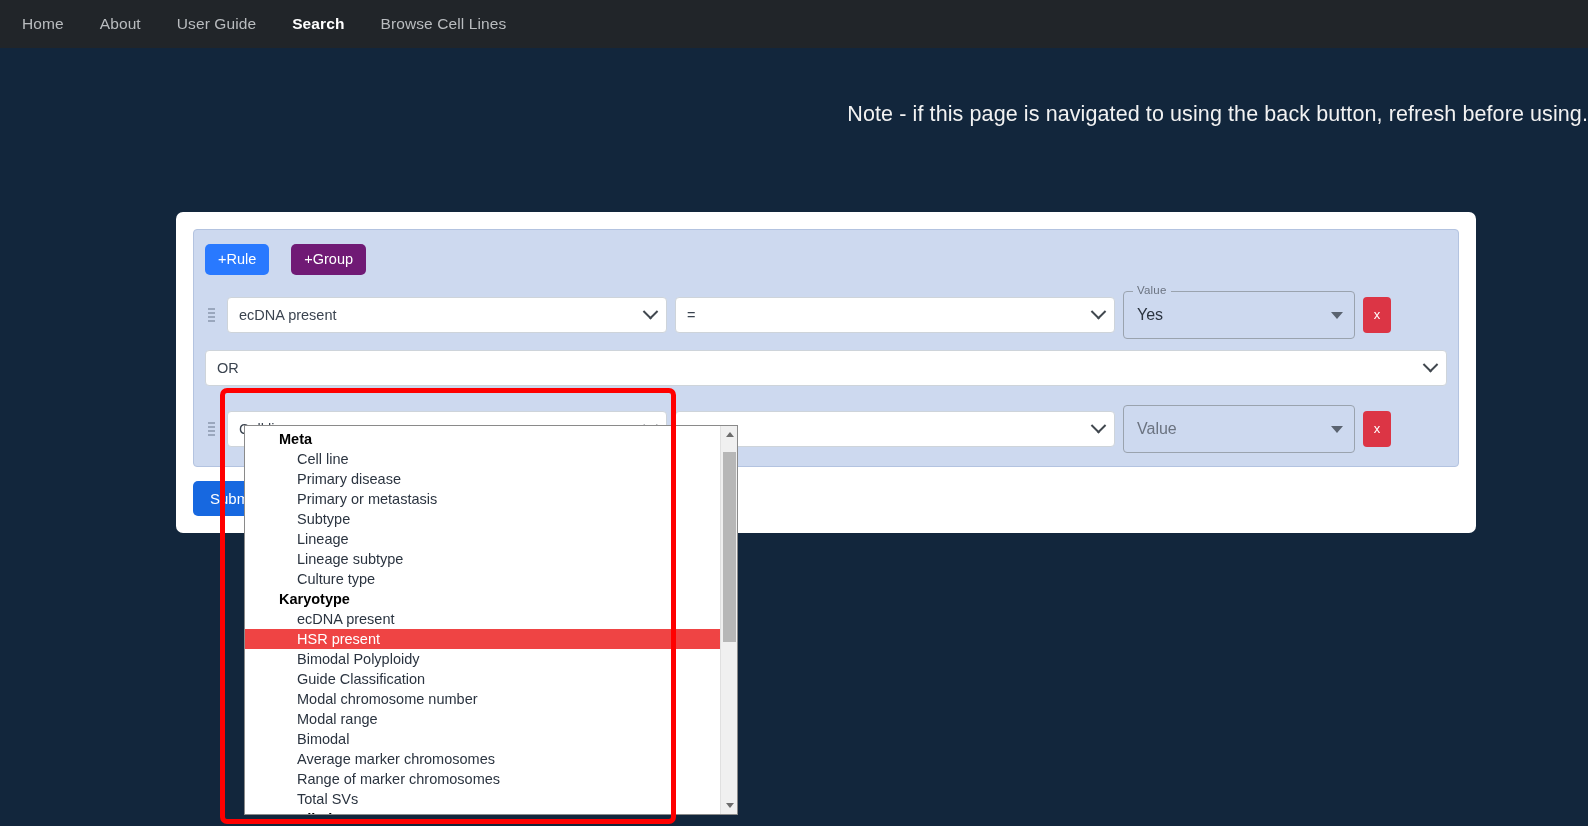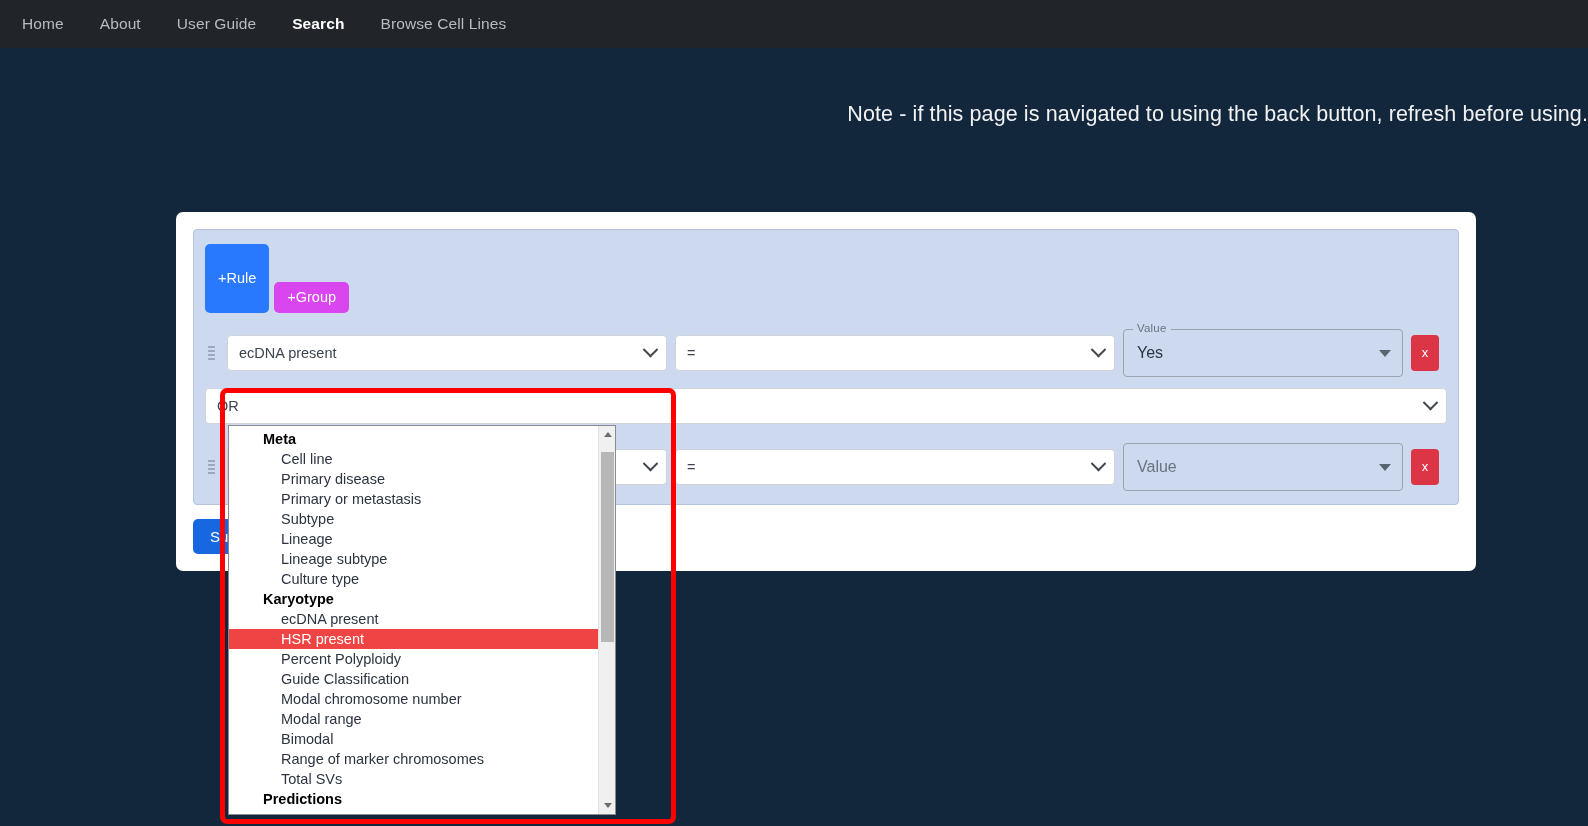--- a/index.html
+++ b/index.html
@@ -52,33 +52,33 @@
     padding: 17px;
   }
 
   
   .qb {
     background: #cdd9ef;
     border: 1px solid #b3c3e0;
     border-radius: 4px;
     padding: 14px 11px 13px 11px;
   }
-  .qb-buttons { display: flex; gap: 5px; margin-bottom: 16px; }
+  .qb-buttons { display: flex; gap: 22px; margin-bottom: 16px; }
   .btn {
     border: none;
     border-radius: 5px;
     color: #fff;
     font-size: 14.5px;
     font-family: "Liberation Sans", sans-serif;
     padding: 7px 13px;
     cursor: pointer;
     line-height: 1.15;
   }
   .btn-rule { background: #2979ff; }
-  .btn-group { background: #d946ef; margin-top: 38px; }
+  .btn-group { background: #701a75; }
 
   .rule-row {
     display: flex;
     align-items: center;
     gap: 8px;
     margin-bottom: 11px;
   }
   .drag-handle {
     width: 14px;
     display: flex; flex-direction: column; align-items: center; gap: 2px;
@@ -115,21 +115,21 @@
     border-bottom: 2px solid #41484f;
     transform: rotate(45deg) translate(-2px,-2px);
   }
   .sel-field { width: 440px; flex: 0 0 auto; }
   .sel-op    { width: 440px; flex: 0 0 auto; }
   .sel-conn  { width: 100%; }
 
   
   .mat {
     position: relative;
-    width: 280px;
+    width: 232px;
     height: 48px;
     flex: 0 0 auto;
     border: 1px solid #9aa3ae;
     border-radius: 4px;
     display: flex;
     align-items: center;
     padding: 0 30px 0 13px;
     font-size: 16px;
     color: #2b3440;
     cursor: pointer;
@@ -176,22 +176,22 @@
     color: #fff;
     font-size: 15px;
     font-family: "Liberation Sans", sans-serif;
     padding: 9px 17px;
     cursor: pointer;
   }
 
   
   .listbox {
     position: absolute;
-    left: 228px; top: 377px;
-    width: 388px;
+    left: 244px; top: 377px;
+    width: 494px;
     height: 390px;
     background: #ffffff;
     border: 1px solid #8a8a8a;
     overflow: hidden;
     display: flex;
     z-index: 40;
   }
   .listbox-inner {
     flex: 1 1 auto;
     overflow: hidden;
@@ -345,25 +345,26 @@
         <div class="opt">Cell line</div>
         <div class="opt">Primary disease</div>
         <div class="opt">Primary or metastasis</div>
         <div class="opt">Subtype</div>
         <div class="opt">Lineage</div>
         <div class="opt">Lineage subtype</div>
         <div class="opt">Culture type</div>
         <div class="opt group-label">Karyotype</div>
         <div class="opt">ecDNA present</div>
         <div class="opt selected">HSR present</div>
-        <div class="opt">Percent Polyploidy</div>
+        <div class="opt">Bimodal Polyploidy</div>
         <div class="opt">Guide Classification</div>
         <div class="opt">Modal chromosome number</div>
         <div class="opt">Modal range</div>
         <div class="opt">Bimodal</div>
+        <div class="opt">Average marker chromosomes</div>
         <div class="opt">Range of marker chromosomes</div>
         <div class="opt">Total SVs</div>
         <div class="opt group-label">Predictions</div>
       </div>
     <div class="sb">
       <div class="sb-arrow up">
           <i></i>
         </div>
       <div class="sb-thumb"></div>
       <div class="sb-arrow down">

